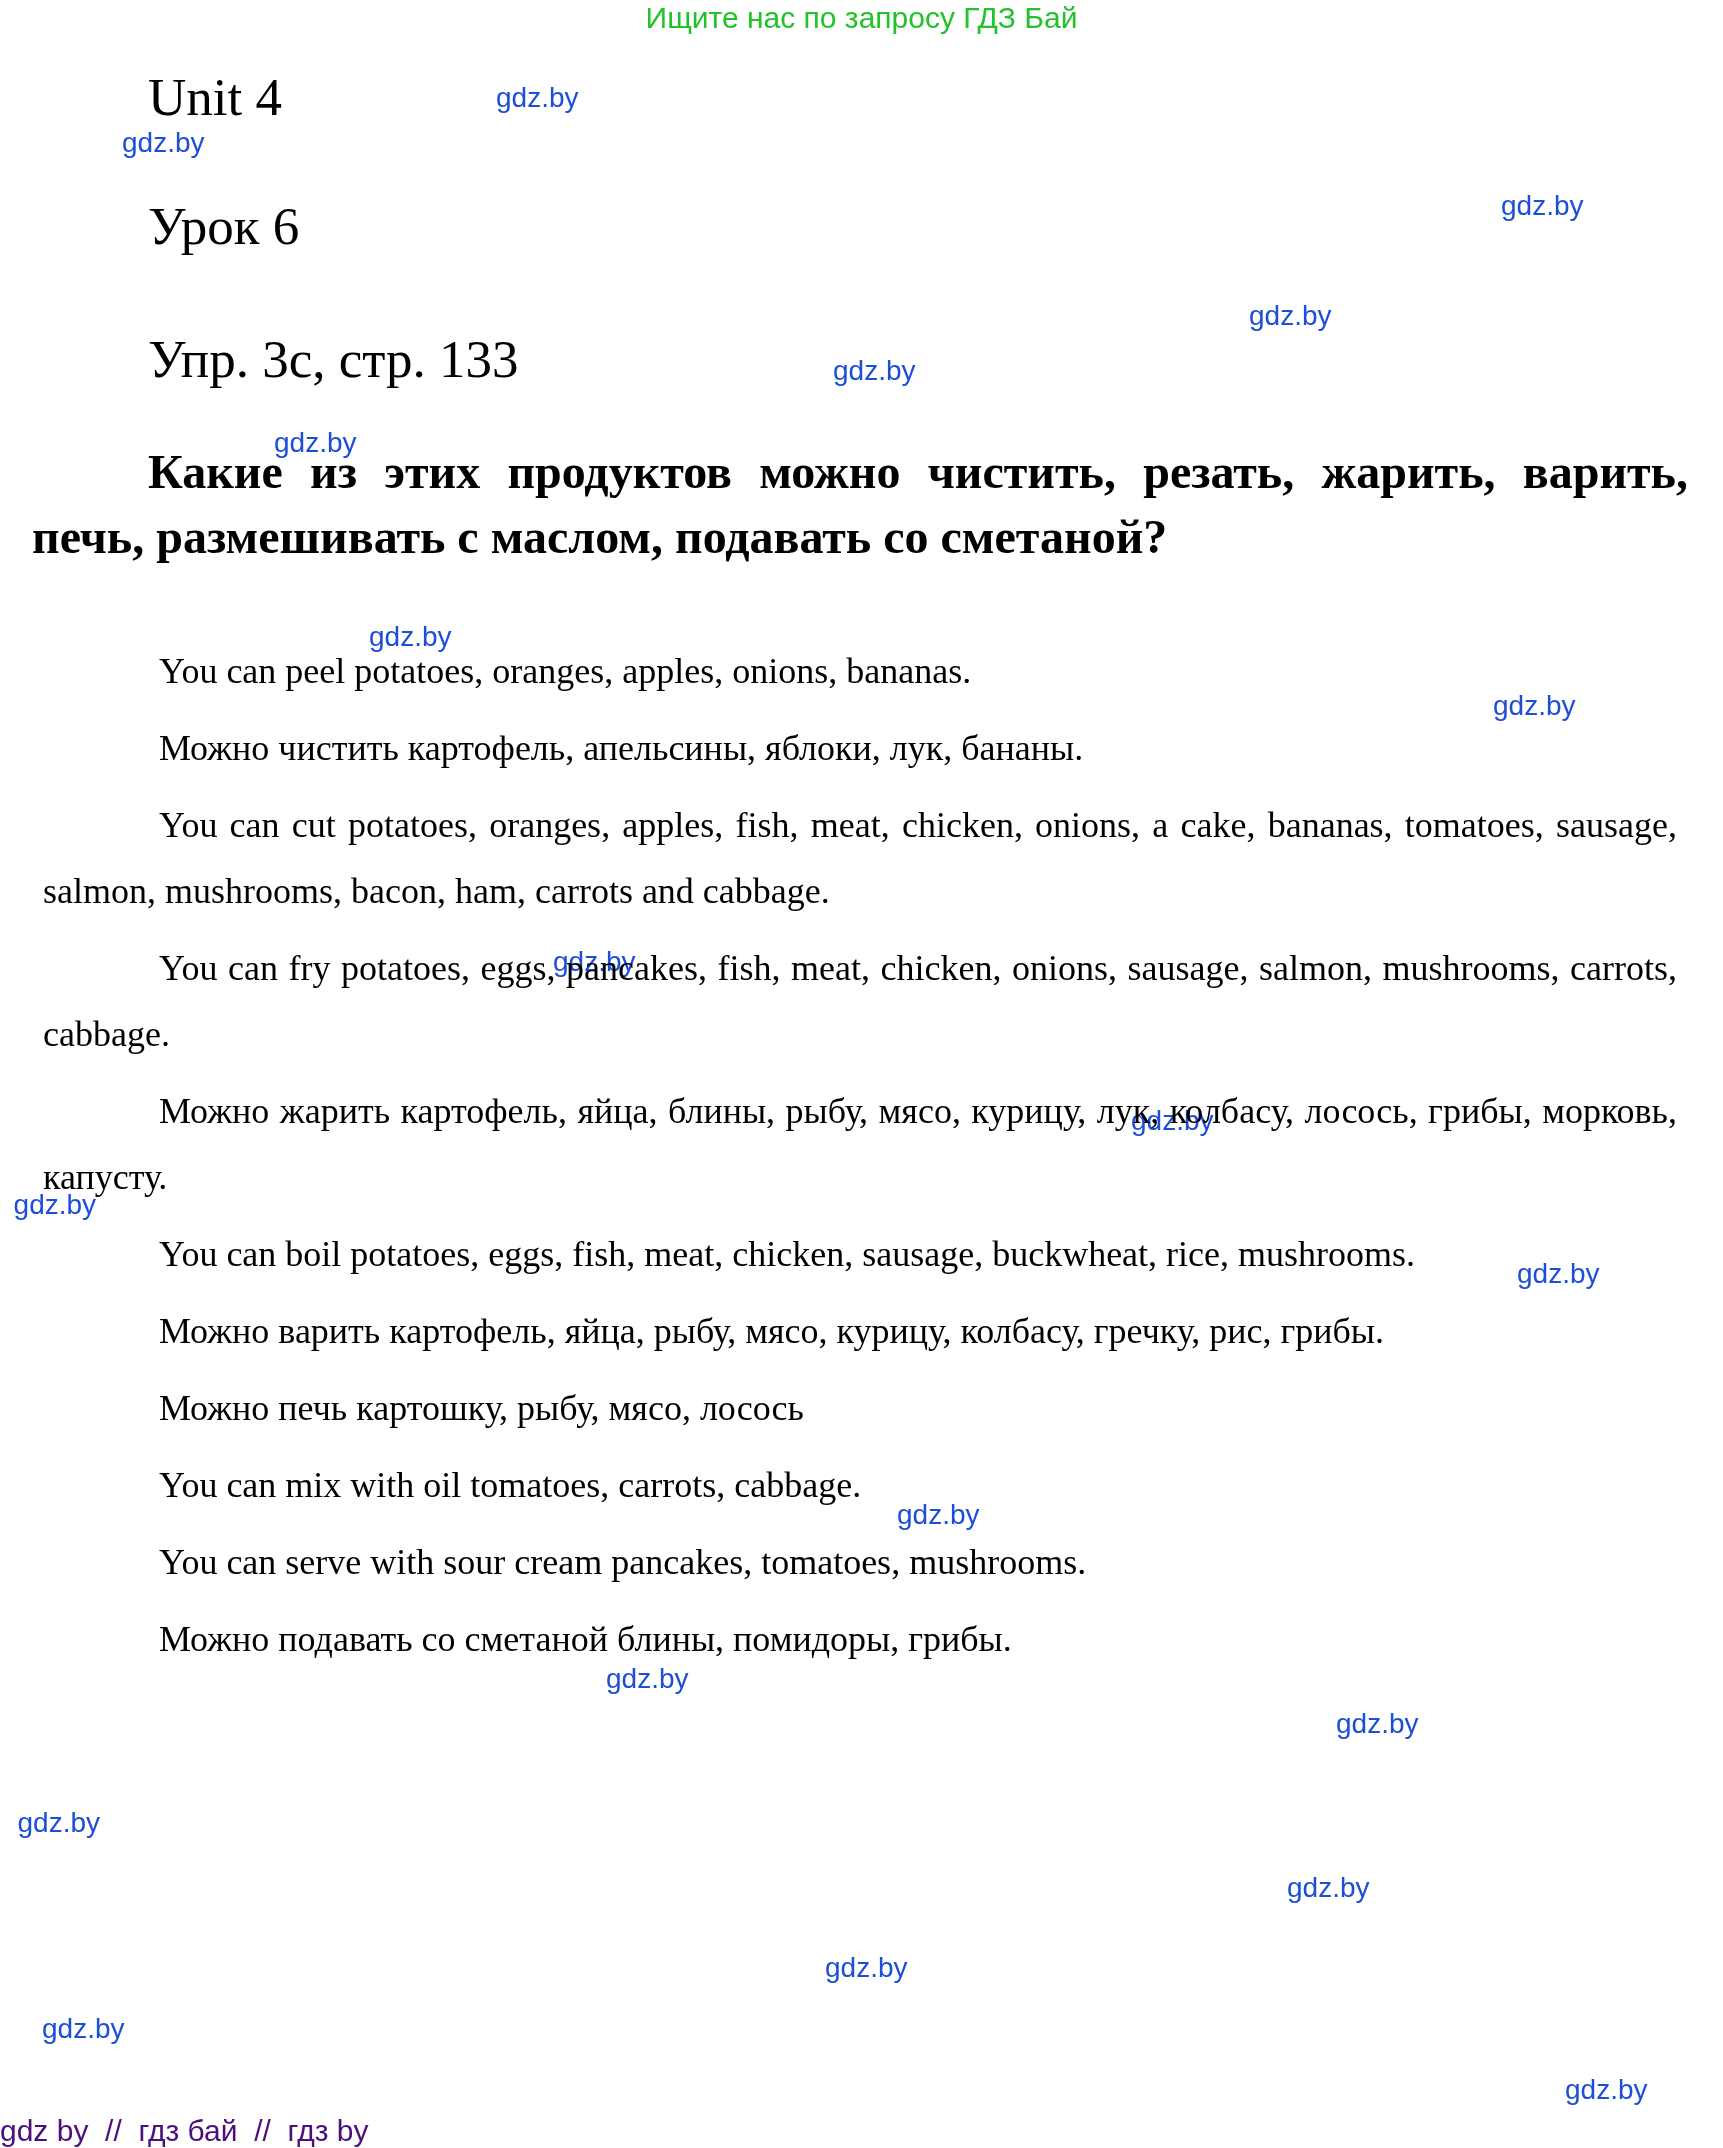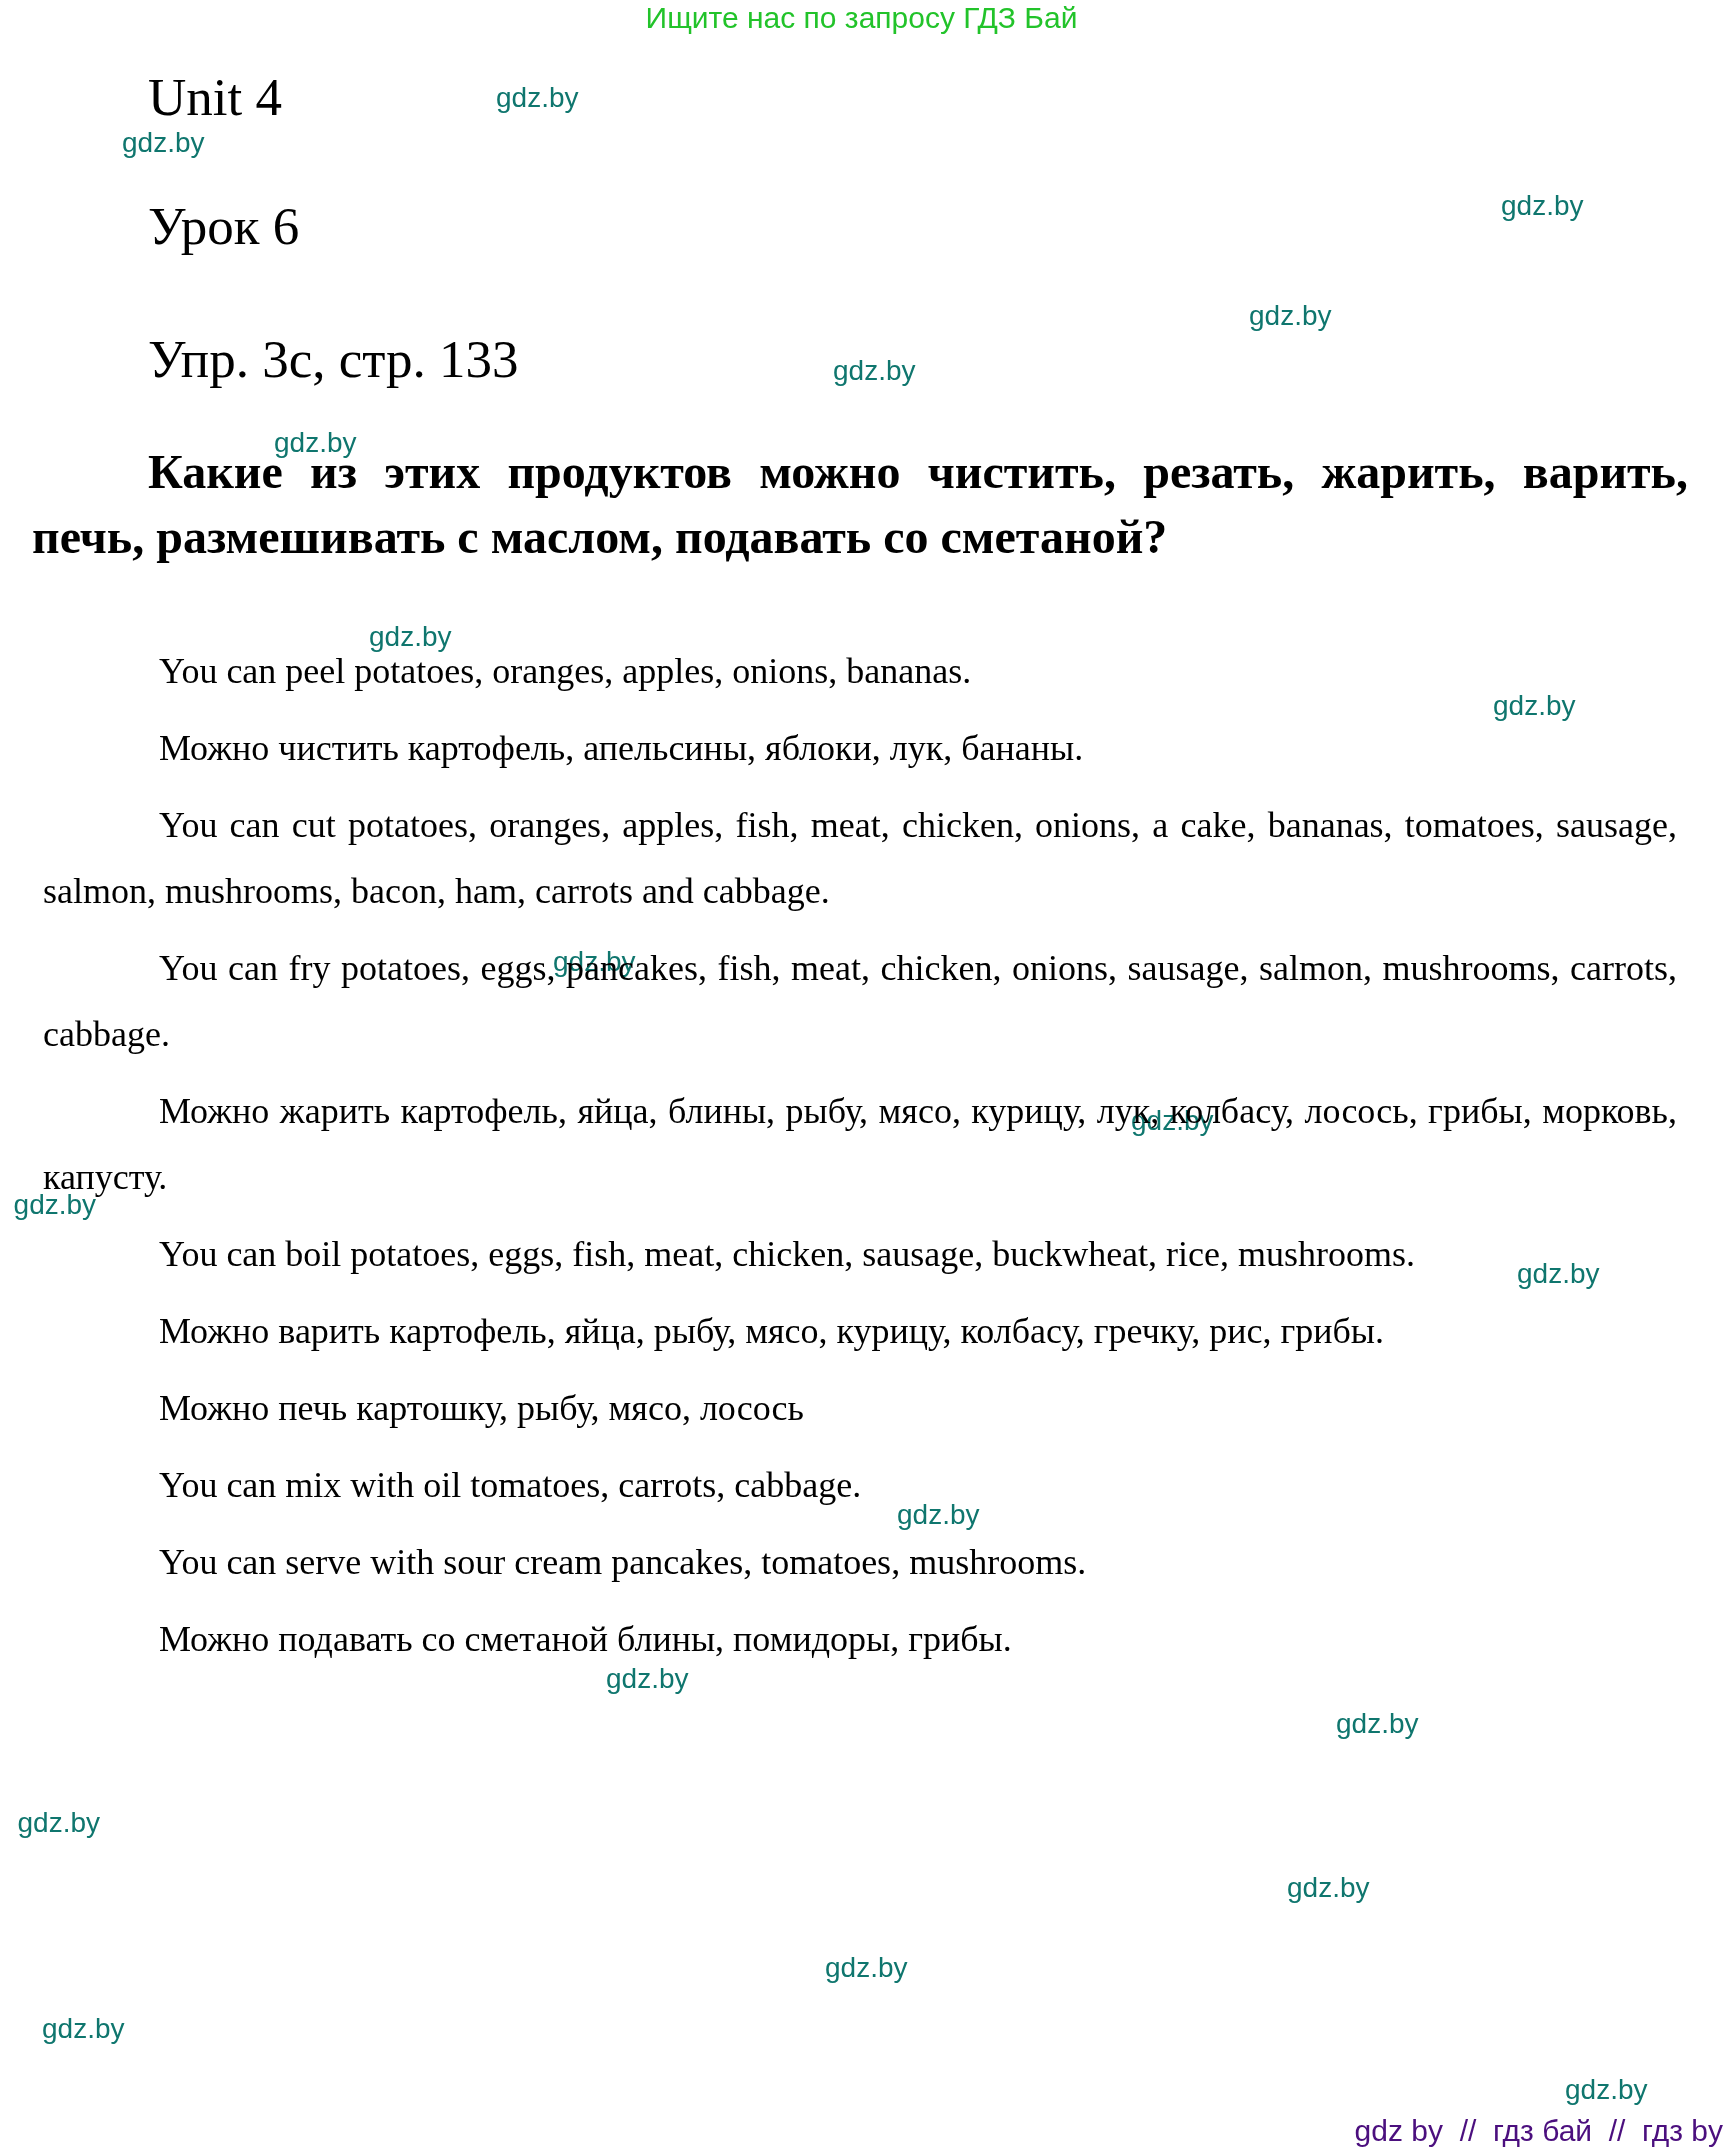--- a/index.html
+++ b/index.html
@@ -1,24 +1,24 @@
 <!DOCTYPE html>
 <html><head>
 <meta charset="utf-8">
 <style>
   html, body { margin:0; padding:0; background:#ffffff; }
   body { width:1723px; height:2148px; position:relative; overflow:hidden; font-family:"Liberation Serif", serif; color:#000; }
   .banner { position:absolute; top:0; left:0; width:1723px; text-align:center; font-family:"Liberation Sans", sans-serif; font-size:30px; line-height:35px; }
   .h { position:absolute; left:148px; font-weight:normal; font-size:53px; line-height:58px; white-space:nowrap; }
-  .wm { position:absolute; font-family:"Liberation Sans", sans-serif; font-size:28px; line-height:31px; white-space:nowrap; color:#0f766e; }
+  .wm { position:absolute; font-family:"Liberation Sans", sans-serif; font-size:28px; line-height:31px; white-space:nowrap; color:#1d4ed8; }
   .content { position:absolute; left:32px; width:1656px; top:439px; }
   .q { font-weight:bold; font-size:48px; line-height:65px; text-align:justify; text-indent:116px; margin:0; }
   .p { font-size:36px; line-height:66px; text-align:justify; text-indent:116px; margin:11px; }
   .p.nojust { text-align:left; }
-  .footer { position:absolute; top:2113px; left:0; width:1723px; text-align:right; font-family:"Liberation Sans", sans-serif; font-size:30px; line-height:35px; white-space:pre; }
+  .footer { position:absolute; top:2113px; left:0; width:1723px; text-align:left; font-family:"Liberation Sans", sans-serif; font-size:30px; line-height:35px; white-space:pre; }
 </style>
 </head>
 <body>
 
 <div class="banner" style="color:#22c32a">Ищите нас по запросу ГДЗ Бай</div>
 
 <div class="h" style="top:68px">Unit 4</div>
 <div class="h" style="top:197px">Урок 6</div>
 <div class="h" style="top:330px">Упр. 3c, стр. 133</div>
 

